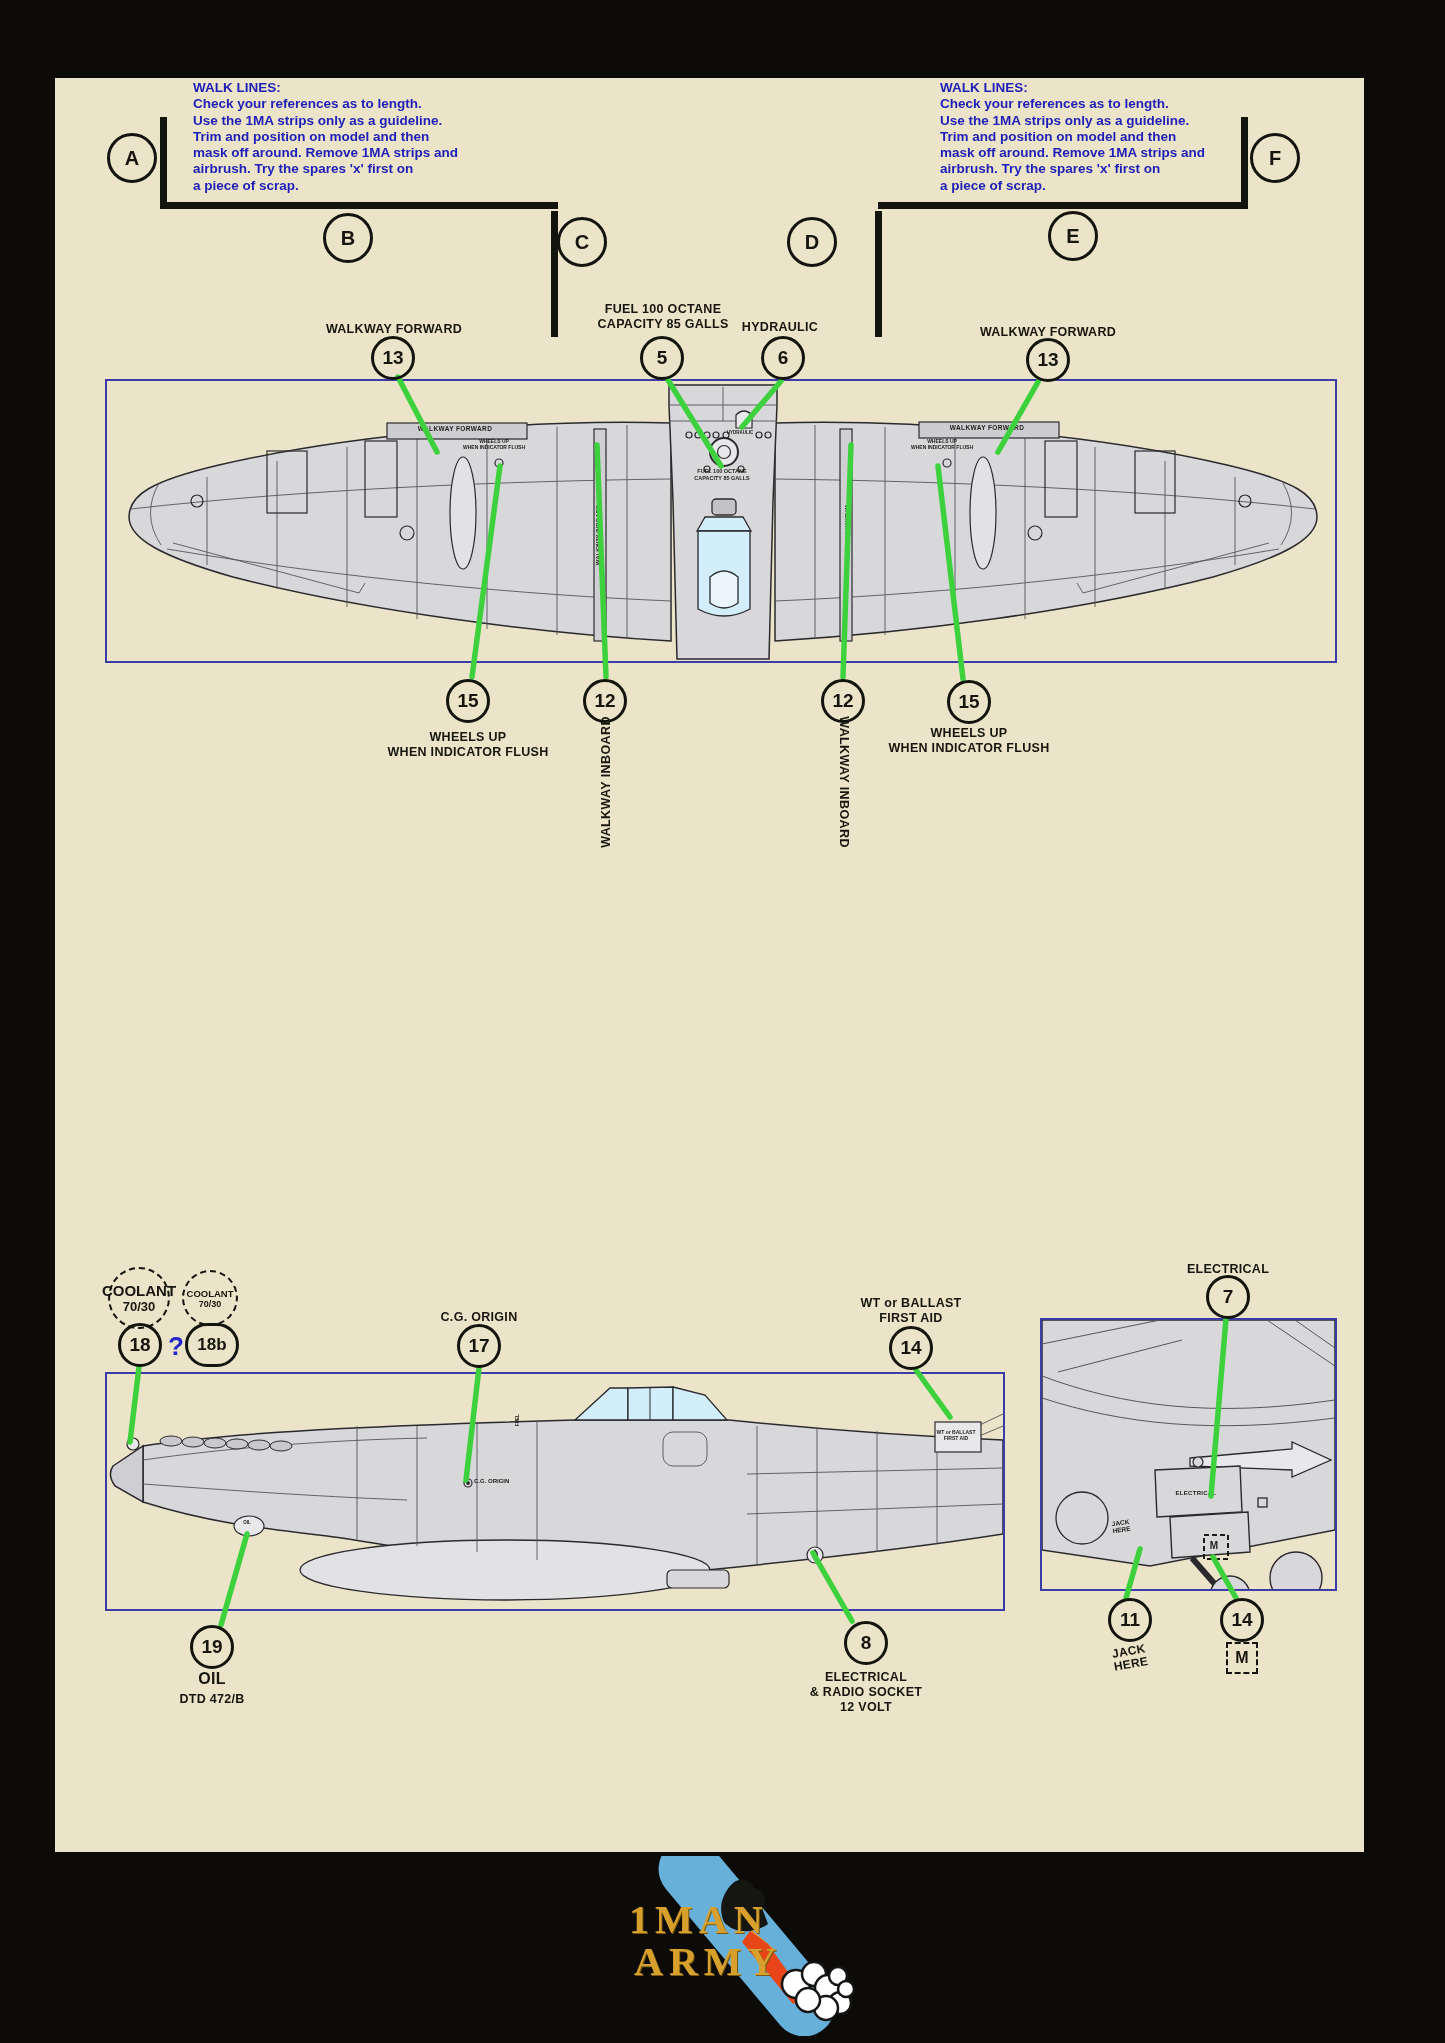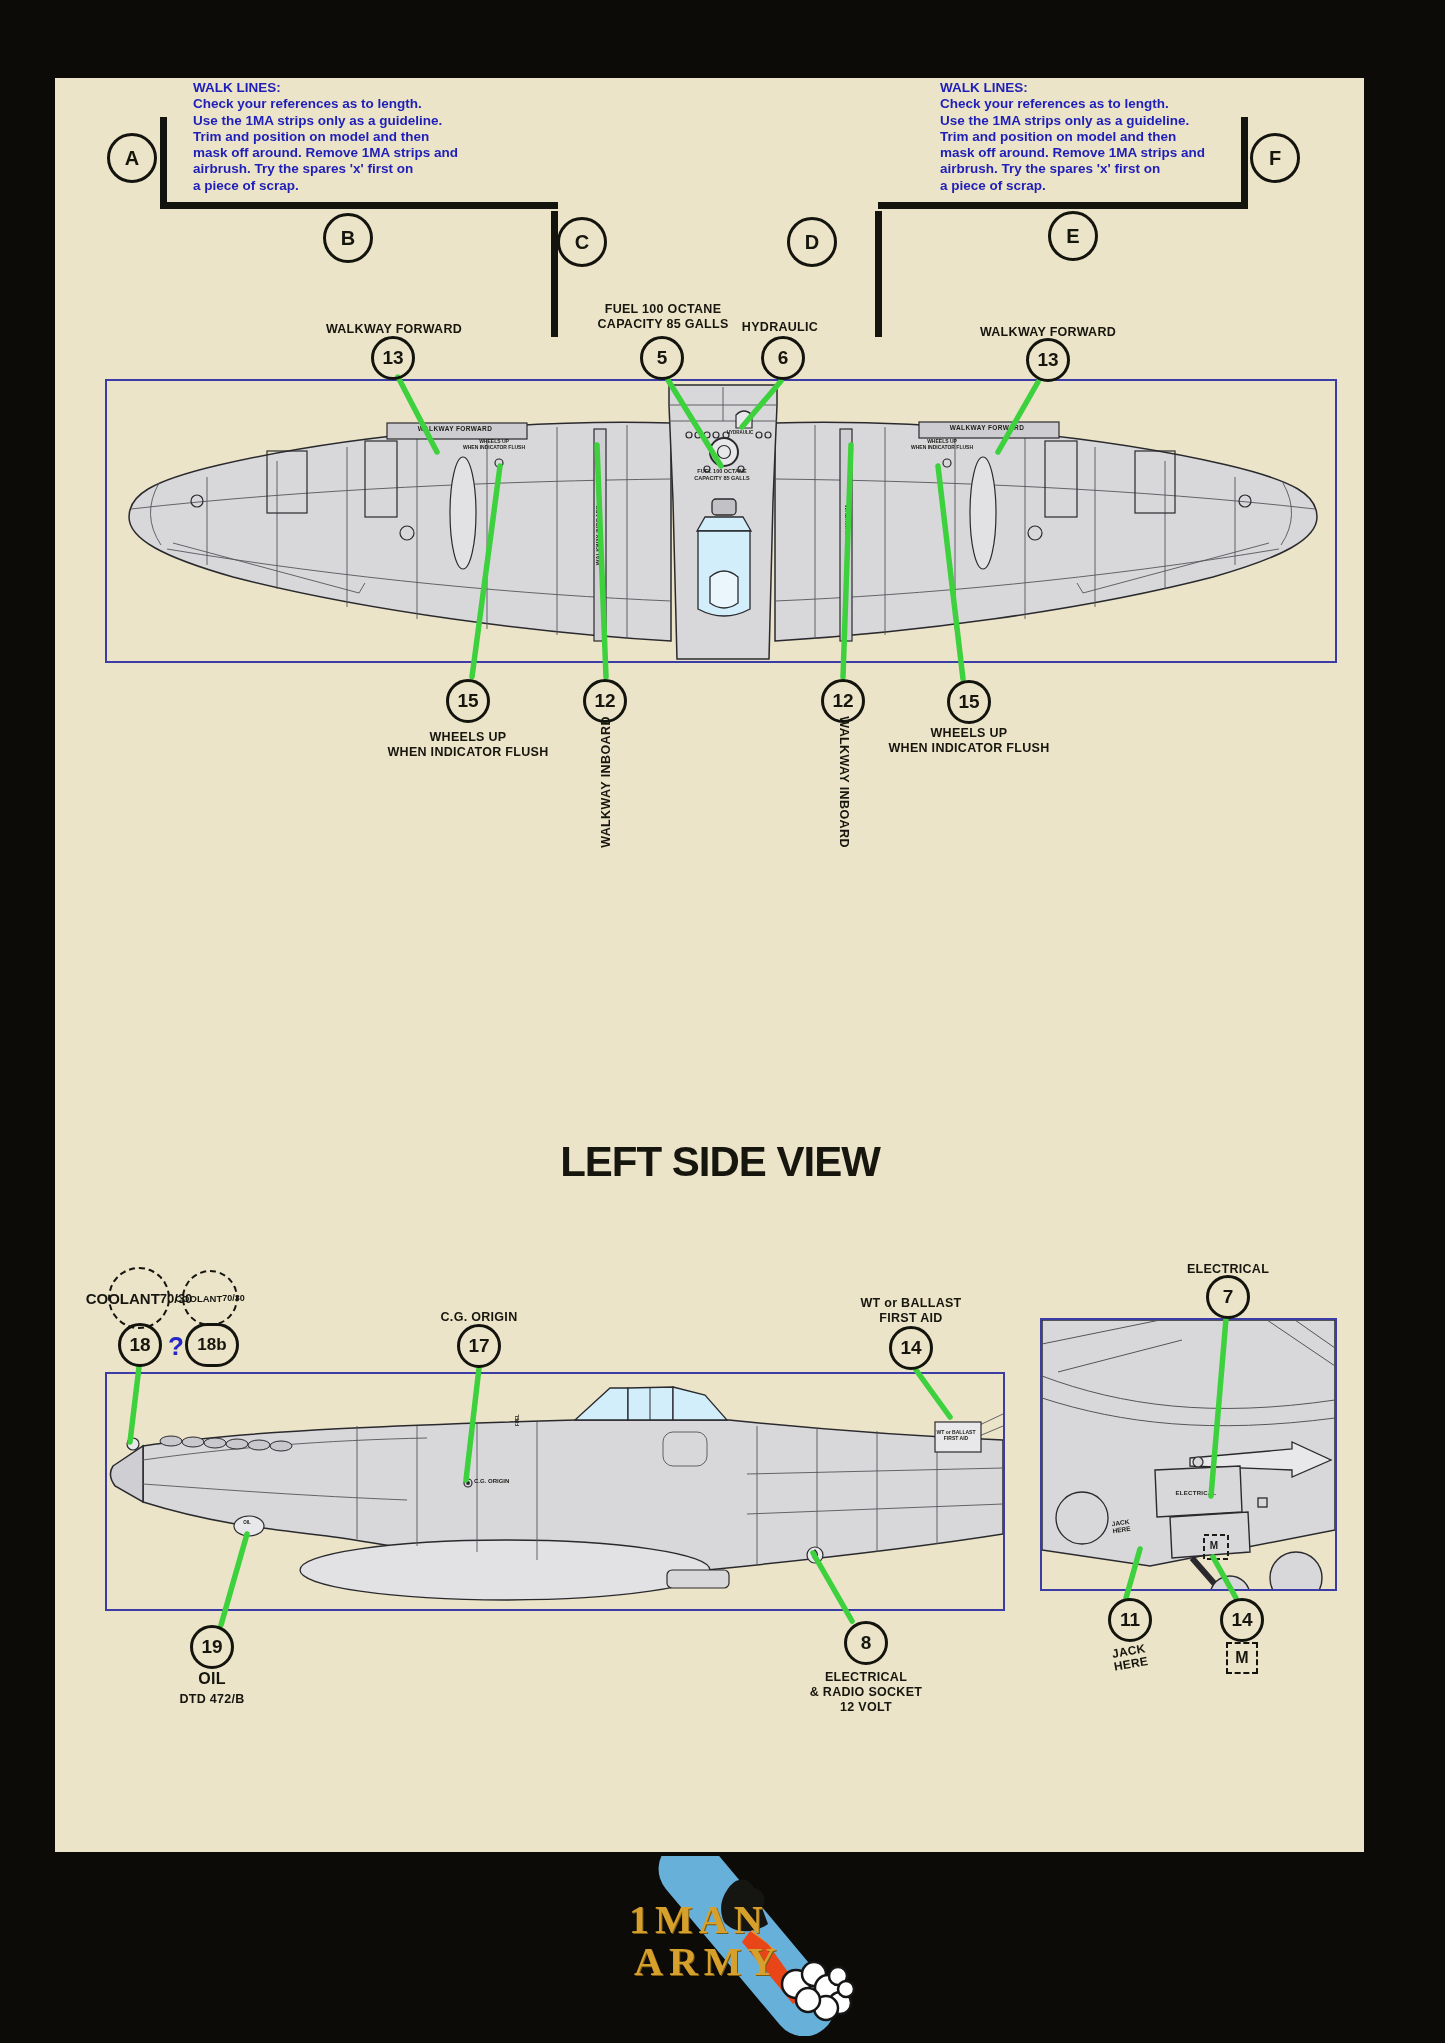--- a/index.html
+++ b/index.html
@@ -7,21 +7,21 @@
   .page{position:relative;width:1445px;height:2043px;background:#0c0b08;overflow:hidden;margin:0 auto;}
   .panel{position:absolute;left:55px;top:78px;width:1309px;height:1774px;background:#ece4c8;}
   .ttl{position:absolute;transform:translateX(-50%);font-weight:bold;font-size:41px;letter-spacing:-1px;white-space:nowrap;z-index:4;}
   .instr{position:absolute;color:#1e1eb8;font-weight:bold;font-size:13.5px;line-height:16.3px;z-index:4;}
   .pre{white-space:pre-line;}
   .bar{position:absolute;background:#14140e;z-index:3;}
   .badge{position:absolute;width:44px;height:44px;box-sizing:border-box;border:3.5px solid #14140e;border-radius:50%;display:flex;align-items:center;justify-content:center;font-weight:bold;font-size:19px;transform:translate(-50%,-50%);z-index:6;background:transparent;}
   .badge.lg{width:50px;height:50px;font-size:20px;}
   .badge.wide{width:54px;font-size:17px;border-radius:26px;}
   .lbl{position:absolute;transform:translateX(-50%);font-weight:bold;font-size:12.5px;letter-spacing:.3px;text-align:center;line-height:15px;z-index:4;}
-  .dash-circ{position:absolute;transform:translate(-50%,-50%);border:2px dashed #14140e;border-radius:50%;display:flex;flex-direction:row;align-items:center;justify-content:center;font-weight:bold;white-space:nowrap;z-index:6;}
+  .dash-circ{position:absolute;transform:translate(-50%,-50%);border:2px dashed #14140e;border-radius:50%;display:flex;flex-direction:column;align-items:center;justify-content:center;font-weight:bold;white-space:nowrap;z-index:6;}
   .qmark{position:absolute;transform:translate(-50%,-50%);color:#2525cc;font-weight:bold;font-size:26px;z-index:6;}
   .vbox{position:absolute;border:2px solid #3c3ca6;box-sizing:border-box;background:#ece4c8;overflow:hidden;z-index:1;}
   .vbox svg{display:block;}
   .tiny{position:absolute;transform:translate(-50%,-50%);font-weight:bold;text-align:center;white-space:pre-line;z-index:3;color:#1c1c16;}
   .vlbl{position:absolute;font-weight:bold;font-size:12.5px;letter-spacing:.4px;white-space:nowrap;z-index:4;}
   .mbox{position:absolute;transform:translate(-50%,-50%);width:32px;height:32px;box-sizing:border-box;border:2.5px dashed #14140e;display:flex;align-items:center;justify-content:center;font-weight:bold;font-size:16px;z-index:6;}
   .overlay{position:absolute;left:0;top:0;z-index:5;pointer-events:none;}
   .logo{position:absolute;left:600px;top:1856px;width:320px;height:180px;z-index:2;}
   .logo-text{position:absolute;color:#d7a02c;font-family:"Liberation Serif",serif;font-weight:bold;font-size:40px;letter-spacing:6px;z-index:3;text-shadow:1px 1px 0 #7a5a12;}
 </style>
@@ -153,21 +153,20 @@
   <div class="lbl pre" style="left:468px;top:730px;">WHEELS UP
 WHEN INDICATOR FLUSH</div>
   <div class="badge" style="left:605px;top:701px;">12</div>
   <div class="vlbl" style="left:606px;top:782px;transform:translate(-50%,-50%) rotate(-90deg);">WALKWAY INBOARD</div>
   <div class="badge" style="left:843px;top:701px;">12</div>
   <div class="vlbl" style="left:844px;top:782px;transform:translate(-50%,-50%) rotate(90deg);">WALKWAY INBOARD</div>
   <div class="badge" style="left:969px;top:702px;">15</div>
   <div class="lbl pre" style="left:969px;top:726px;">WHEELS UP
 WHEN INDICATOR FLUSH</div>
 
-  <div class="ttl" style="left:720px;top:1138px;font-size:42px;">LEFT SIDE VIEW</div>
 
   <div class="dash-circ" style="left:139px;top:1298px;width:58px;height:58px;">
     <div style="font-size:15px;">COOLANT</div>
     <div style="font-size:13px;">70/30</div>
   </div>
   <div class="dash-circ" style="left:210px;top:1298px;width:52px;height:52px;">
     <div style="font-size:9.5px;">COOLANT</div>
     <div style="font-size:9px;">70/30</div>
   </div>
   <div class="badge" style="left:140px;top:1345px;">18</div>

